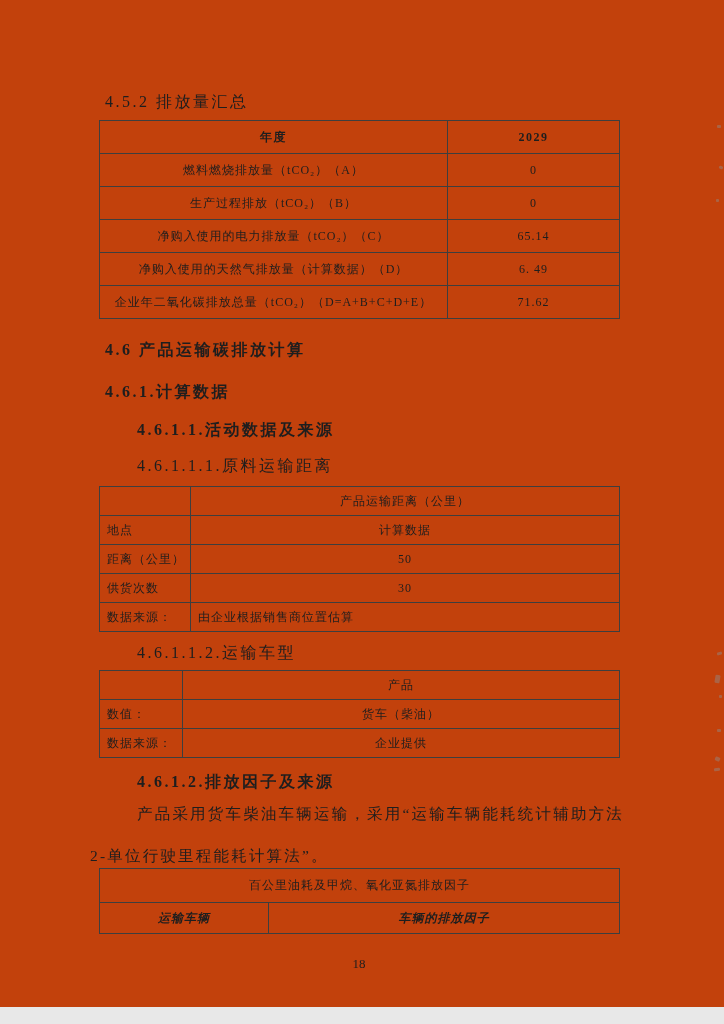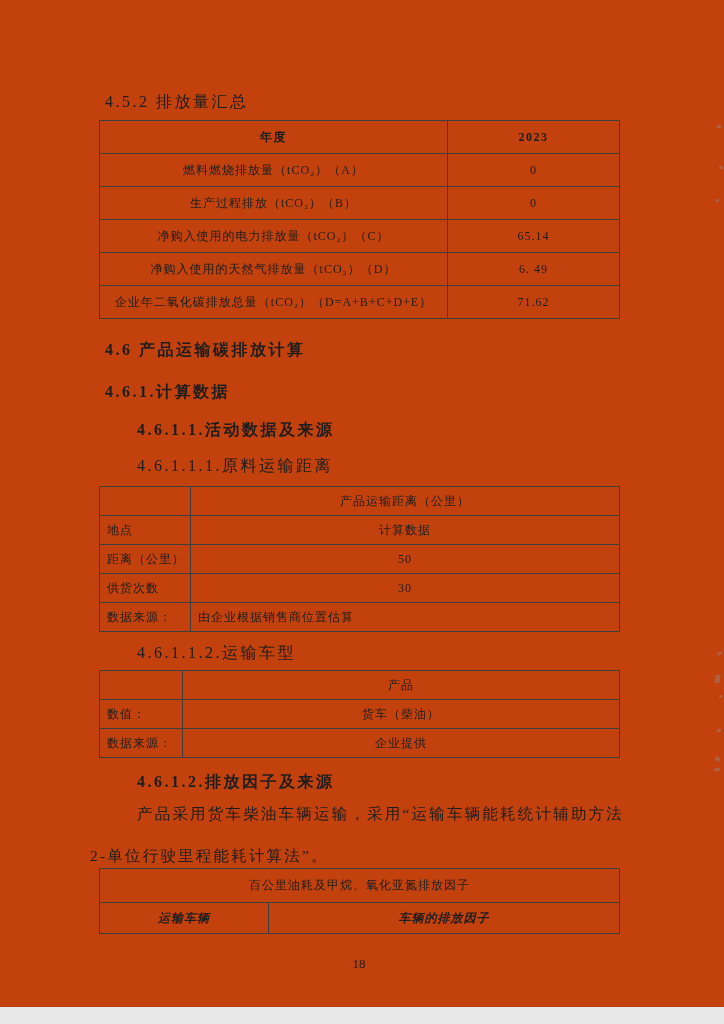--- a/index.html
+++ b/index.html
@@ -69,36 +69,36 @@
   <div class="abs heading" style="left:105px; top:92px;">4.5.2 排放量汇总</div>
 
   <table class="t1" style="left:99px; top:120px; width:520px;">
     <colgroup>
         <col style="width:348px">
         <col style="width:172px">
       </colgroup>
     <tbody>
         <tr class="hdr">
       <td>年度</td>
-      <td>2023</td>
+      <td>2029</td>
     </tr>
     <tr>
       <td>燃料燃烧排放量（tCO₂）（A）</td>
       <td>0</td>
     </tr>
     <tr>
       <td>生产过程排放（tCO₂）（B）</td>
       <td>0</td>
     </tr>
     <tr>
       <td>净购入使用的电力排放量（tCO₂）（C）</td>
       <td>65.14</td>
     </tr>
     <tr>
-      <td>净购入使用的天然气排放量（tCO₂）（D）</td>
+      <td>净购入使用的天然气排放量（计算数据）（D）</td>
       <td>6. 49</td>
     </tr>
     <tr>
       <td>企业年二氧化碳排放总量（tCO₂）（D=A+B+C+D+E）</td>
       <td>71.62</td>
     </tr>
   </tbody>
     </table>
 
   <div class="abs heading bold" style="left:105px; top:340px;">4.6 产品运输碳排放计算</div>

